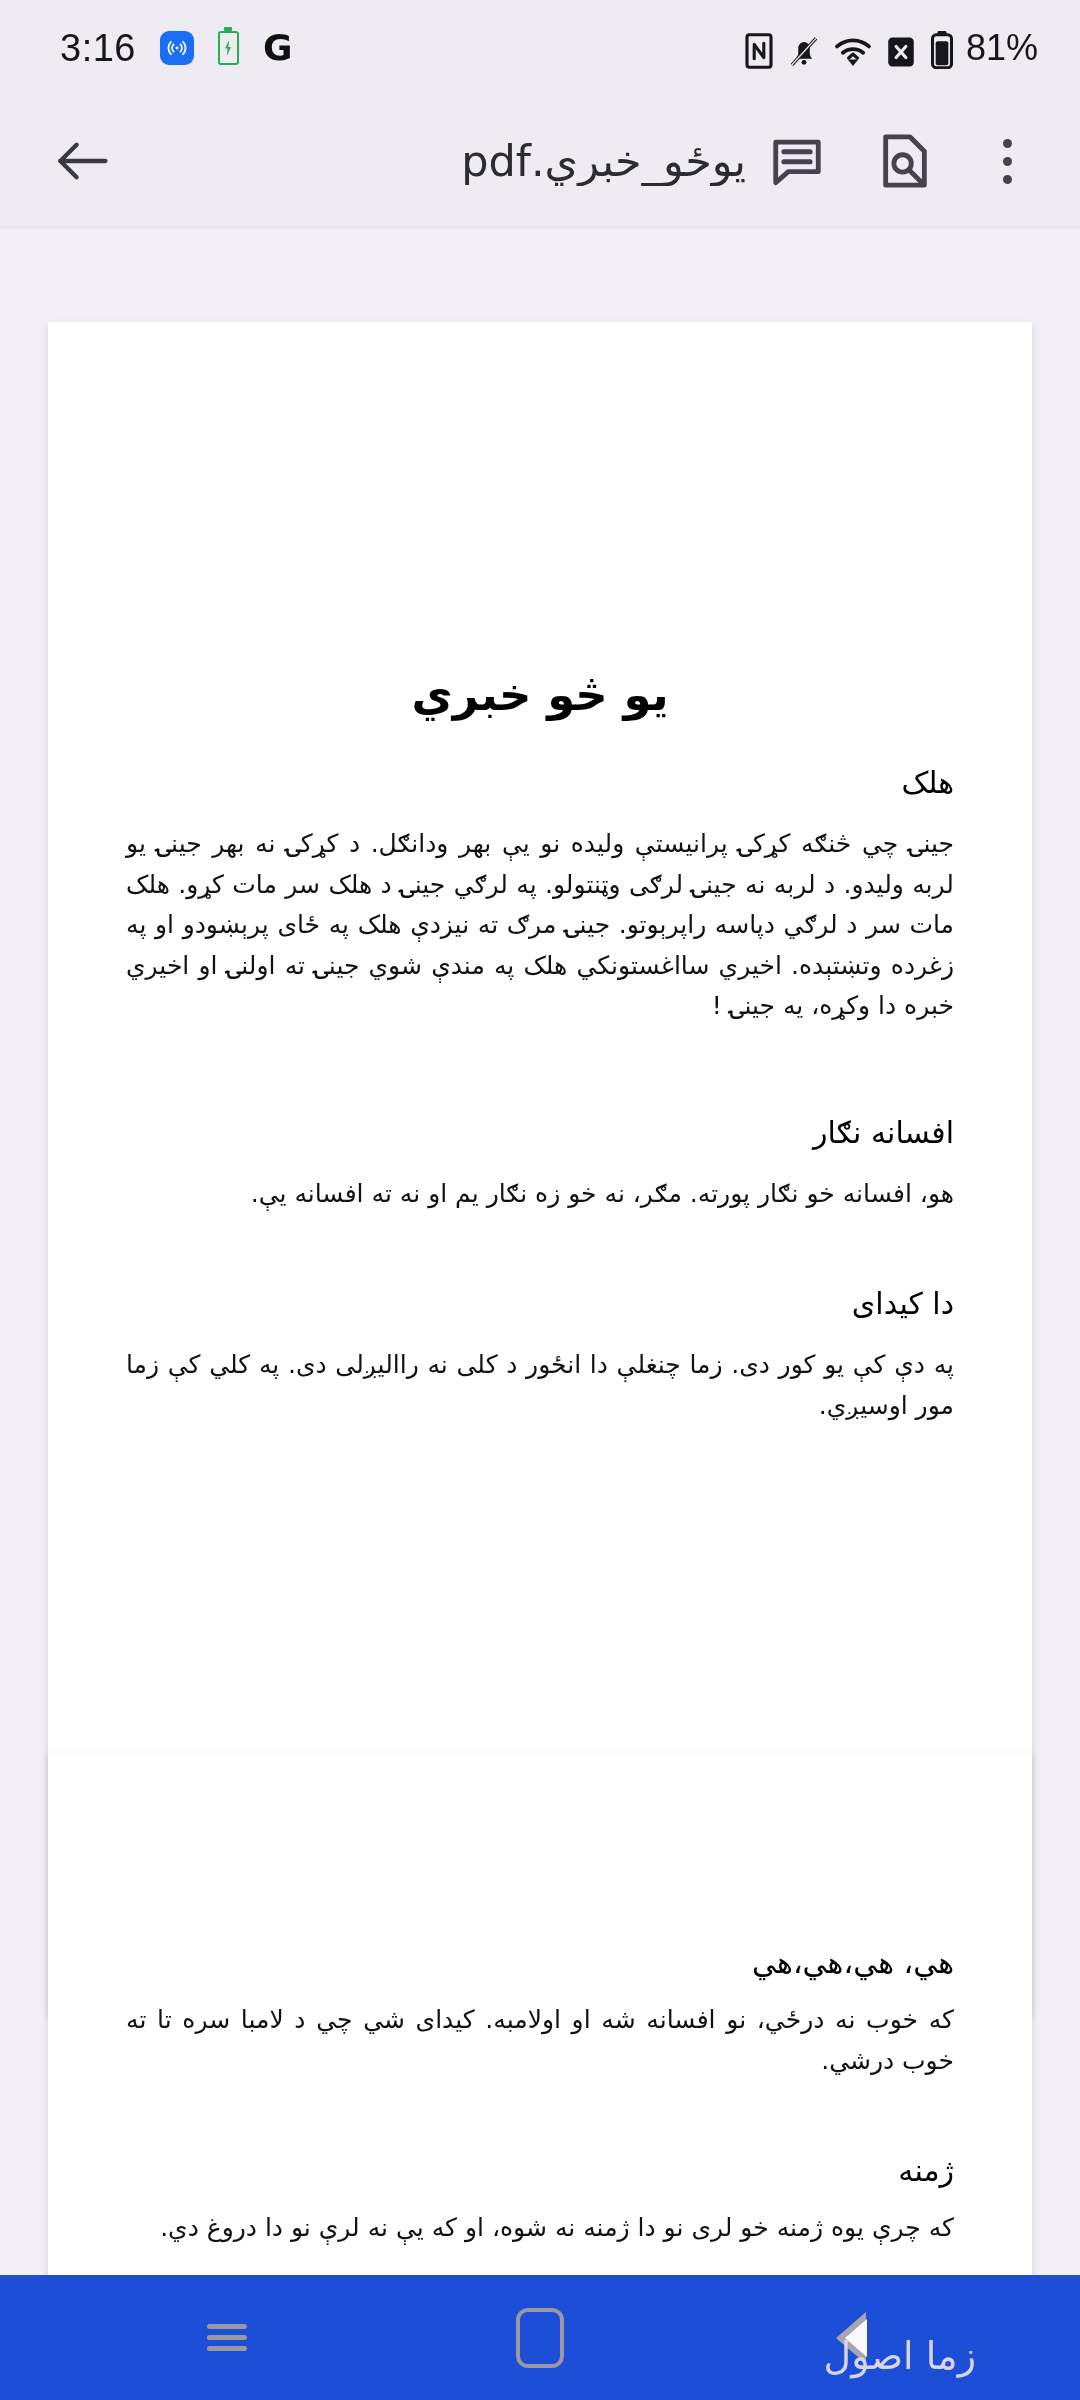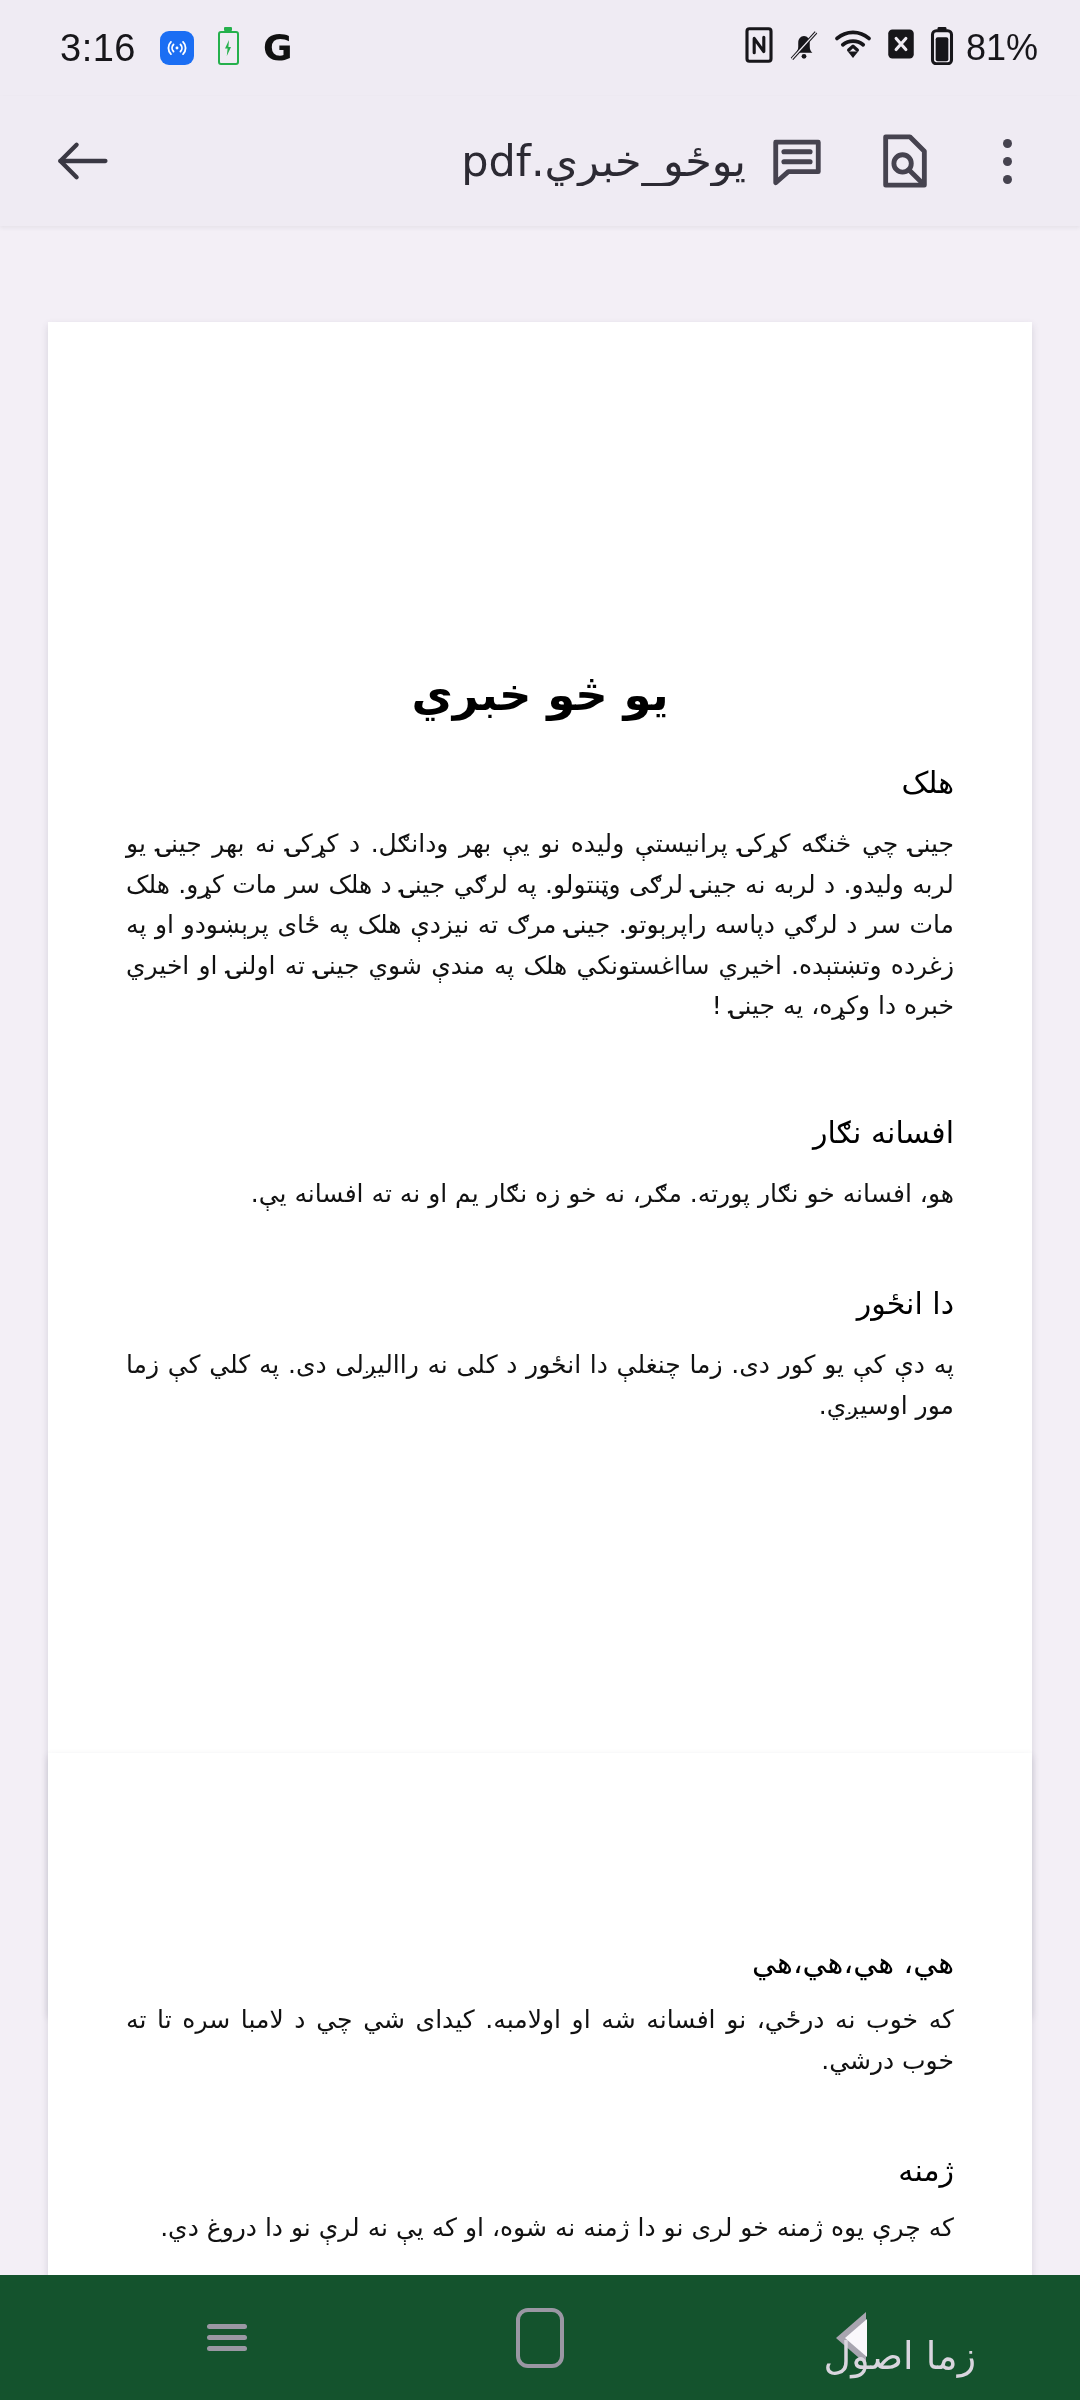--- a/index.html
+++ b/index.html
@@ -68,21 +68,21 @@
   }
   .g-logo {
     font-size: 36px;
     font-weight: 700;
     color: #111;
     font-family: "DejaVu Sans", sans-serif;
     line-height: 1;
   }
   .status-right {
     display: flex;
-    align-items: flex-start;
+    align-items: flex-end;
     gap: 14px;
   }
   .status-right svg { display: block; }
   .batt-pct {
     font-size: 36px;
     color: #17161a;
     margin-left: -2px;
   }
 
   
@@ -217,21 +217,21 @@
   .p2-head-2 { margin-top: 72px; }
   .p2-body-2 { margin-top: 20px; text-align: left; }
 
   
   .navbar {
     position: absolute;
     left: 0;
     right: 0;
     bottom: 0;
     height: 125px;
-    background: #14532d;
+    background: #1d4ed8;
     display: flex;
     align-items: center;
     justify-content: space-around;
     padding: 0 70px;
     box-sizing: border-box;
   }
   .nav-btn {
     width: 120px;
     height: 100px;
     display: flex;
@@ -382,21 +382,21 @@
 
   <div class="page" id="page-1">
     <div class="doc-title">یو څو خبري</div>
 
     <div class="sec-head sec-1-head">هلک</div>
     <div class="sec-body sec-1-body">جینۍ چي څنګه کړکۍ پرانیستې ولیده نو یې بهر ودانګل. د کړکۍ نه بهر جینۍ یو لربه ولیدو. د لربه نه جینۍ لرګی وټنتولو. په لرګي جینۍ د هلک سر مات کړو. هلک مات سر د لرګي دپاسه راپرېوتو. جینۍ مرګ ته نیزدې هلک په ځای پرېښودو او په زغرده وتښتېده. اخیري سااغستونکي هلک په مندې شوي جینۍ ته اولنۍ او اخیري خبره دا وکړه، یه جینۍ !</div>
 
     <div class="sec-head sec-2-head">افسانه نګار</div>
     <div class="sec-body sec-2-body">هو، افسانه خو نګار پورته. مګر، نه خو زه نګار یم او نه ته افسانه یې.</div>
 
-    <div class="sec-head sec-3-head">دا انځور</div>
+    <div class="sec-head sec-3-head">دا کیدای</div>
     <div class="sec-body sec-3-body">په دې کې یو کور دی. زما چنغلې دا انځور د کلی نه راالیږلی دی. په کلي کې زما مور اوسیږي.</div>
   </div>
 
   <div class="page" id="page-2">
     <div class="sec-head p2-head-1">هي، هي،هي،هي</div>
     <div class="sec-body p2-body-1">که خوب نه درځي، نو افسانه شه او اولامبه. کیدای شي چي د لامبا سره تا ته خوب درشي.</div>
 
     <div class="sec-head p2-head-2">ژمنه</div>
     <div class="sec-body p2-body-2">که چرې یوه ژمنه خو لری نو دا ژمنه نه شوه، او که یې نه لرې نو دا دروغ دي.</div>
   </div>

